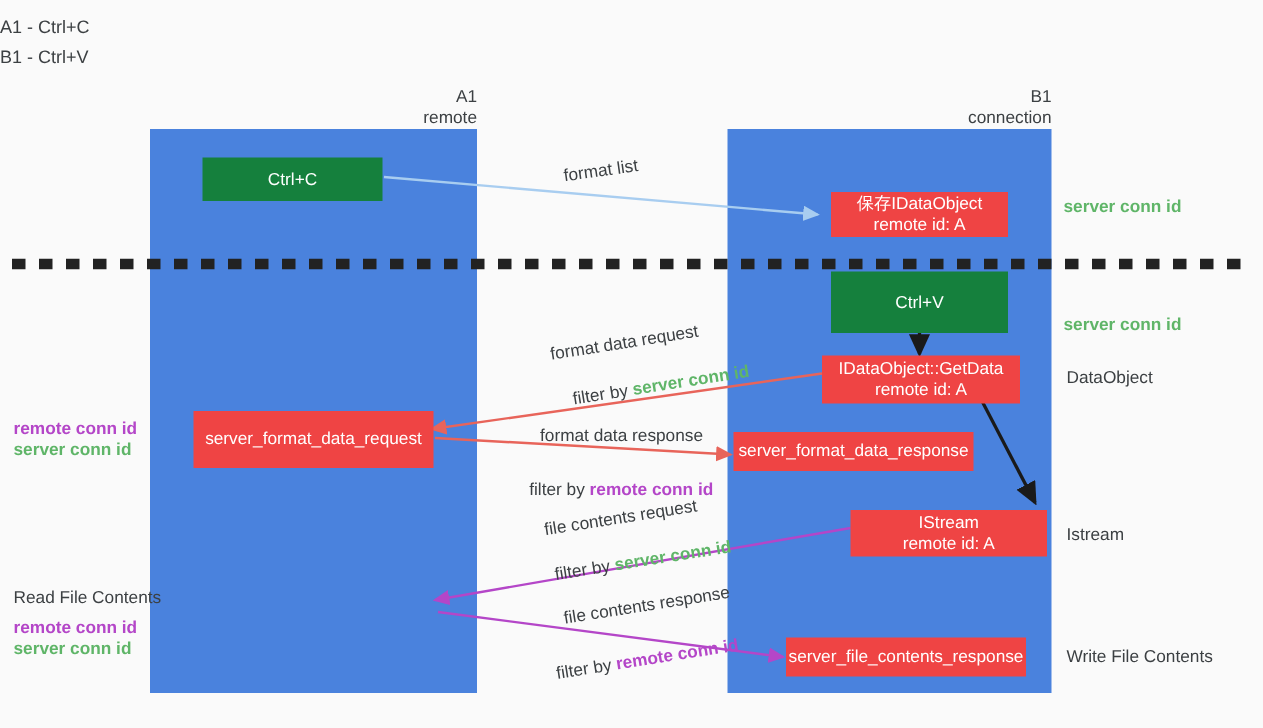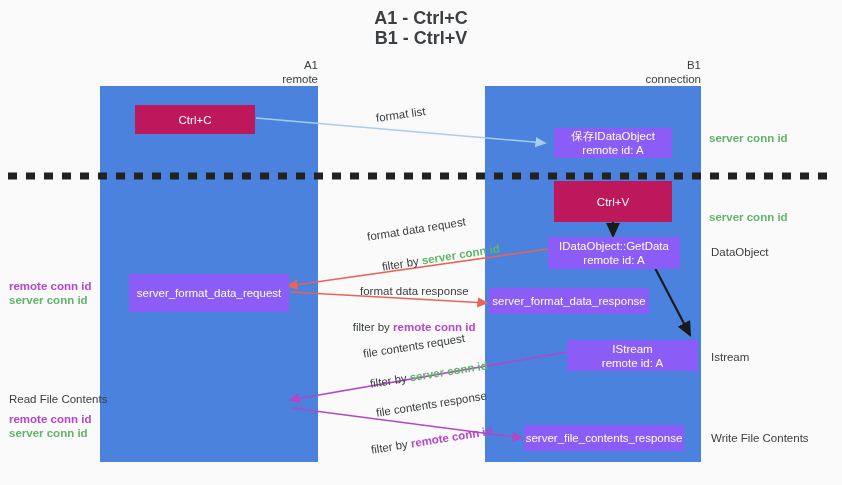--- a/index.html
+++ b/index.html
@@ -13,26 +13,24 @@
     height: 485px;
     background: #fafafa;
     font-family: "Liberation Sans", sans-serif;
     overflow: hidden;
   }
   .title {
     position: absolute;
     left: 0;
     top: 8px;
     width: 842px;
-    text-align: center;
-    font-size: 18px;
+    font-size: 12px;
     color: #3c4043;
     line-height: 20px;
     white-space: pre;
-    font-weight: bold;
   }
   .col-head {
     position: absolute;
     text-align: right;
     font-size: 11.5px;
     color: #3c4043;
     line-height: 14px;
     white-space: pre;
   }
   .lane {
@@ -44,22 +42,22 @@
     display: flex;
     align-items: center;
     justify-content: center;
     text-align: center;
     color: #ffffff;
     font-size: 11.5px;
     line-height: 14px;
     white-space: pre;
     box-sizing: border-box;
   }
-  .box.green { background: #be185d; }
-  .box.orange { background: #8b5cf6; }
+  .box.green { background: #15803d; }
+  .box.orange { background: #ef4444; }
   .sidelabel {
     position: absolute;
     font-size: 11.5px;
     line-height: 15px;
     color: #3c4043;
     white-space: pre;
   }
   .green-t { color: #5fb568; font-weight: bold; }
   .purple-t { color: #b446c8; font-weight: bold; }
   .plain-t { color: #3c4043; font-weight: normal; }

